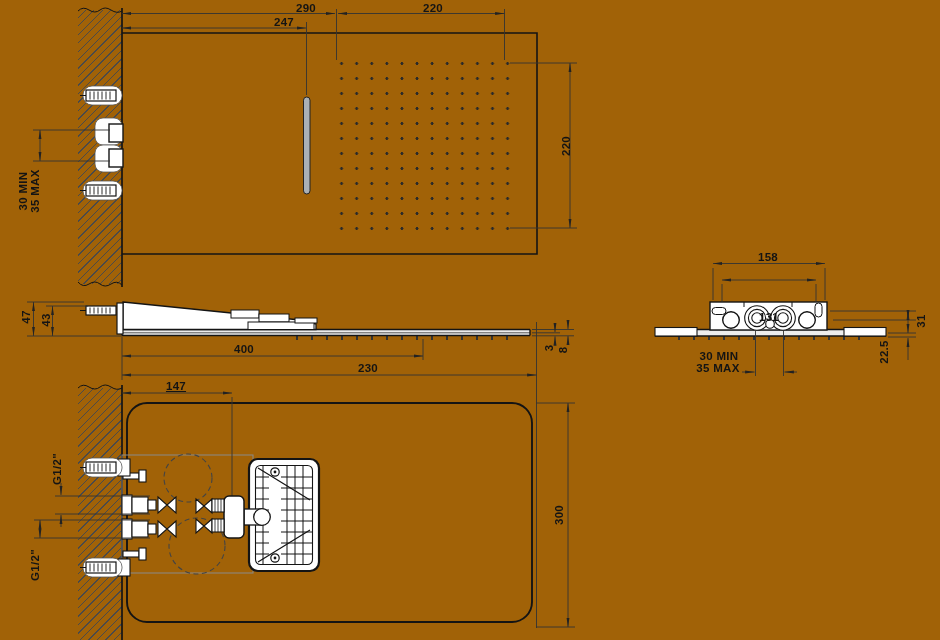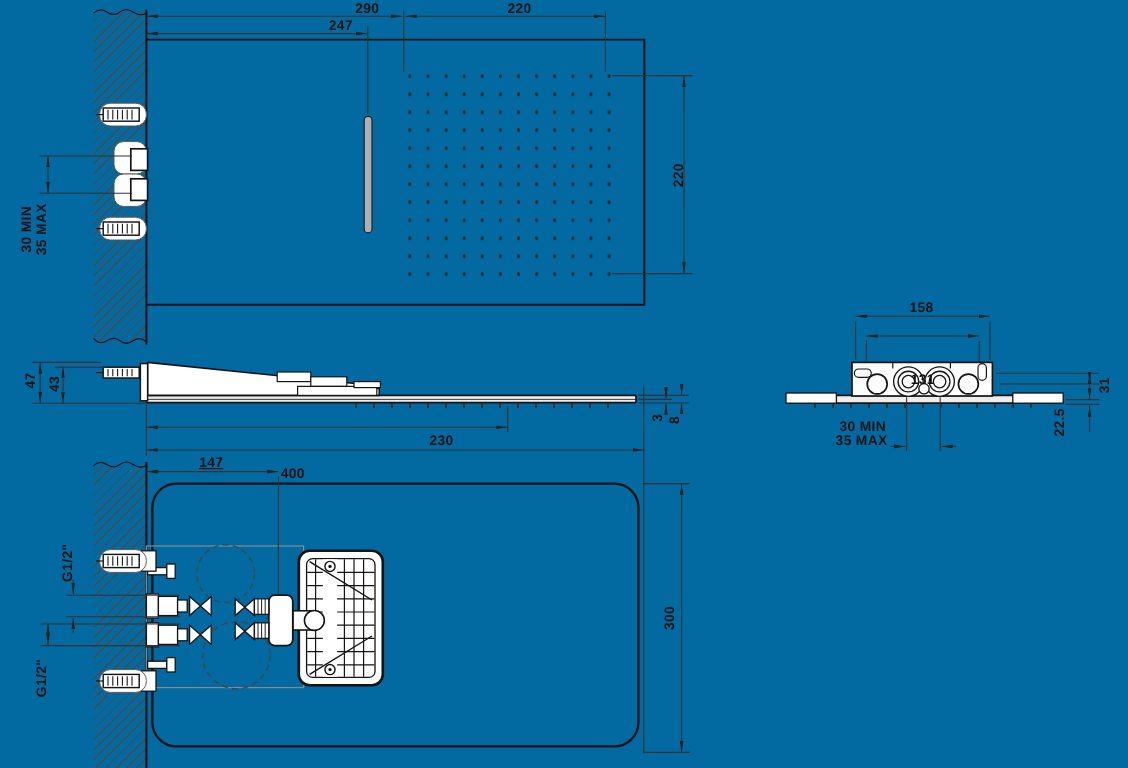--- a/index.html
+++ b/index.html
@@ -1,16 +1,16 @@
 <!DOCTYPE html>
 <html><head>
 <meta charset="utf-8">
 <style>
   html,body{margin:0;padding:0;background:#fff;}
-  #canvas{position:relative;width:940px;height:640px;background:#0369a1;overflow:hidden;
+  #canvas{position:relative;width:940px;height:640px;background:#a16207;overflow:hidden;
           font-family:"Liberation Sans",sans-serif;}
   .hatch{position:absolute;background:
          repeating-linear-gradient(135deg, transparent 0 5px, #4a4a4a 5px 6px);}
   .dots{position:absolute;left:333.5px;top:55.5px;width:181px;height:180px;
         background-image:radial-gradient(circle,#2a2a2a 1.3px,transparent 1.6px);
         background-size:15.1px 15px;}
   .ticks{position:absolute;height:4px;
          background:repeating-linear-gradient(90deg,#333 0 1.6px,transparent 1.6px 15px);}
   svg{position:absolute;left:0;top:0;}
   .lbl{position:absolute;color:#141414;font-size:11.5px;font-weight:700;
@@ -257,21 +257,21 @@
 
   <div class="lbl" style="left:286px;top:2px;width:40px;">290</div>
   <div class="lbl" style="left:264px;top:16px;width:40px;">247</div>
   <div class="lbl" style="left:413px;top:2px;width:40px;">220</div>
   <div class="lbl v" style="left:546px;top:140px;width:40px;">220</div>
   <div class="lbl v" style="left:0px;top:185px;width:46px;">30 MIN</div>
   <div class="lbl v" style="left:12px;top:185px;width:46px;">35 MAX</div>
 
   <div class="lbl v" style="left:11px;top:311px;width:30px;">47</div>
   <div class="lbl v" style="left:31px;top:314px;width:30px;">43</div>
-  <div class="lbl" style="left:224px;top:343px;width:40px;margin-top:46px;">400</div>
+  <div class="lbl" style="left:224px;top:343px;width:40px;">400</div>
   <div class="lbl" style="left:348px;top:362px;width:40px;">230</div>
   <div class="lbl v" style="left:539px;top:342px;width:20px;">3</div>
   <div class="lbl v" style="left:553px;top:344px;width:20px;">8</div>
 
   <div class="lbl" style="left:748px;top:251px;width:40px;text-align:center;">158</div>
   <div class="lbl" style="left:749px;top:267px;width:40px;margin-top:44px;">131</div>
   <div class="lbl v" style="left:908px;top:315px;width:26px;">31</div>
   <div class="lbl v" style="left:869px;top:346px;width:30px;">22.5</div>
   <div class="lbl" style="left:696px;top:350px;width:46px;">30 MIN</div>
   <div class="lbl" style="left:695px;top:362px;width:46px;">35 MAX</div>

